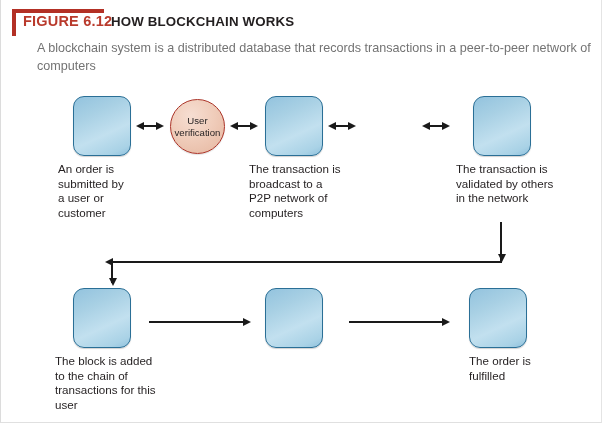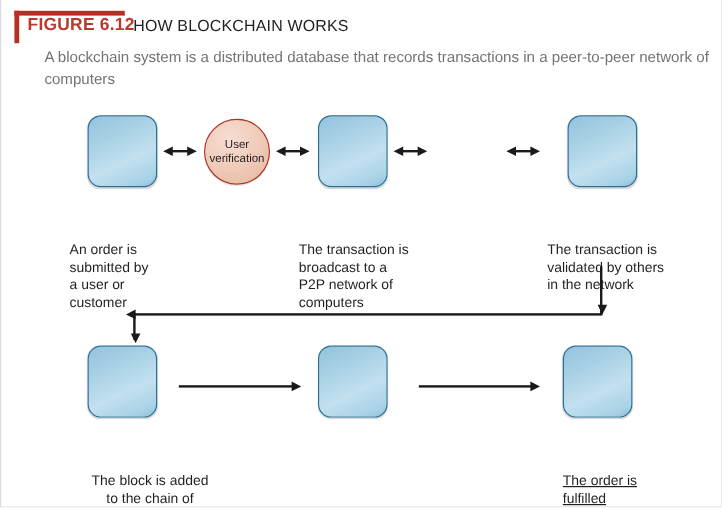--- a/index.html
+++ b/index.html
@@ -28,21 +28,21 @@
     position:absolute;left:11px;top:9px;width:4px;height:27px;
     background:#b33025;
   }
   .fig-label{
     position:absolute;left:22px;top:13px;
     font-size:14.5px;font-weight:bold;letter-spacing:0.2px;
     color:#b93a2c;white-space:nowrap;
   }
   .fig-title{
     position:absolute;left:110px;top:14px;
-    font-size:13.3px;font-weight:normal;letter-spacing:0.15px;
+    font-size:13.3px;font-weight:bold;letter-spacing:0.15px;
     color:#231f20;white-space:nowrap;
   }
   .fig-desc{
     position:absolute;left:12px;top:40px;width:575px;
     font-size:12.6px;line-height:17.5px;color:#737373;margin-left:24px;
   }
 
   
   .node{
     position:absolute;
@@ -56,21 +56,21 @@
     border-radius:50%;
     border:1px solid #ab3327;
     background:radial-gradient(circle at 38% 30%,#f6ded2 0%,#f0cdbb 45%,#e5b69f 100%);
     display:flex;align-items:center;justify-content:center;
     text-align:center;
     font-size:9.6px;line-height:11.5px;color:#231f20;
     box-shadow:0 1px 1px rgba(0,0,0,0.12);
   }
   .cap{
     position:absolute;
-    font-size:11.6px;line-height:14.6px;color:#231f20;margin-top:40px;
+    font-size:11.6px;line-height:14.6px;color:#231f20;
   }
 
   
   .hline{position:absolute;background:#1a1a1a;height:2px;}
   .vline{position:absolute;background:#1a1a1a;width:2px;}
   .head-r{
     position:absolute;width:0;height:0;
     border-top:4.5px solid transparent;border-bottom:4.5px solid transparent;
     border-left:8px solid #1a1a1a;
   }
@@ -136,30 +136,30 @@
 in the network</div>
 
   <div class="vline" style="left:499px;top:222px;height:40px;"></div>
   <div class="head-d" style="left:496.5px;top:254px;"></div>
   <div class="hline" style="left:110px;top:261px;width:391px;"></div>
   <div class="head-l" style="left:104px;top:257.5px;"></div>
   <div class="vline" style="left:110px;top:261px;height:22px;"></div>
   <div class="head-d" style="left:107.5px;top:278px;"></div>
 
   <div class="node" style="left:72px;top:288px;width:56px;height:58px;"></div>
-  <div class="cap" style="left:54px;top:354px;width:140px;white-space:pre-line;text-align:center;">The block is added
+  <div class="cap" style="left:54px;top:354px;width:140px;white-space:pre-line;">The block is added
 to the chain of
 transactions for this
 user</div>
 
   <div class="hline" style="left:148px;top:321px;width:95px;"></div>
   <div class="head-r" style="left:242px;top:317.5px;"></div>
 
   <div class="node" style="left:264px;top:288px;width:56px;height:58px;"></div>
 
   <div class="hline" style="left:348px;top:321px;width:94px;"></div>
   <div class="head-r" style="left:441px;top:317.5px;"></div>
 
   <div class="node" style="left:468px;top:288px;width:56px;height:58px;"></div>
-  <div class="cap" style="left:468px;top:354px;width:120px;white-space:pre-line;text-decoration:underline;">The order is
+  <div class="cap" style="left:468px;top:354px;width:120px;white-space:pre-line;">The order is
 fulfilled</div>
 
 </div>
 
 </body></html>

